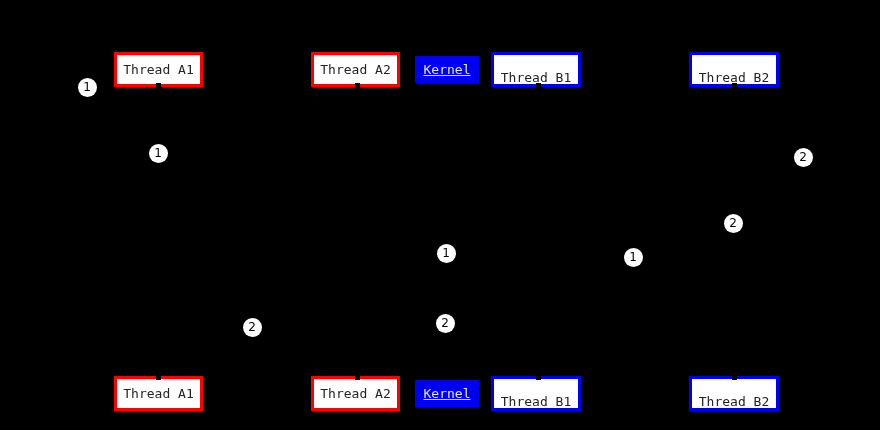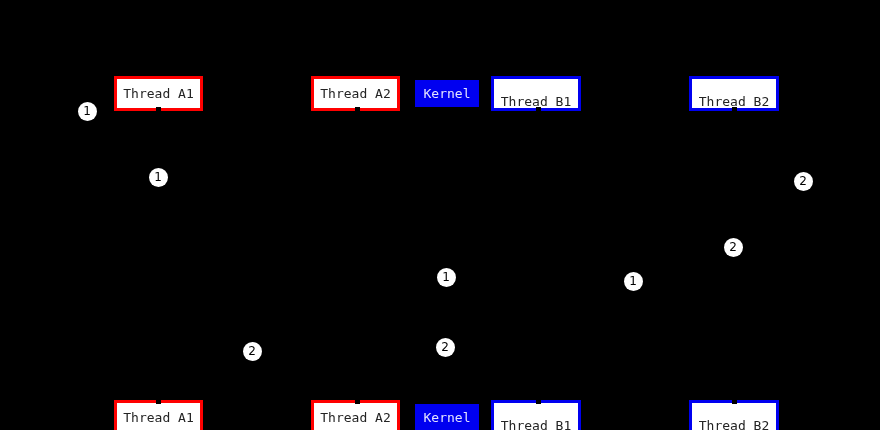--- a/index.html
+++ b/index.html
@@ -11,40 +11,40 @@
     position: relative;
     width: 880px;
     height: 430px;
     background: var(--bg, #000000);
     overflow: hidden;
     font-family: "DejaVu Sans Mono", monospace;
   }
   .layer {
     position: absolute;
     inset: 0;
-    margin-top: 24px;
   }
   .pbox {
     position: absolute;
     box-sizing: border-box;
     background: var(--box-fill, #ffffff);
     color: var(--label-text, #242424);
     display: flex;
     align-items: center;
     justify-content: center;
     font-size: 13px;
     line-height: 1;
     white-space: nowrap;
   }
   .pbox.red   { border: 3px solid var(--red, #ff0000); }
   .pbox.blue  { border: 3px solid var(--blue, #0000f0); align-items: flex-end; }
   .pbox.kernel {
     background: var(--blue, #0000f0);
     color: var(--kernel-text, #e4e4ff);
     border: none;
+    text-decoration: underline;
   }
   .notch {
     position: absolute;
     width: 5px;
     height: 6px;
     background: var(--bg, #000000);
   }
   .marker {
     position: absolute;
     box-sizing: border-box;

